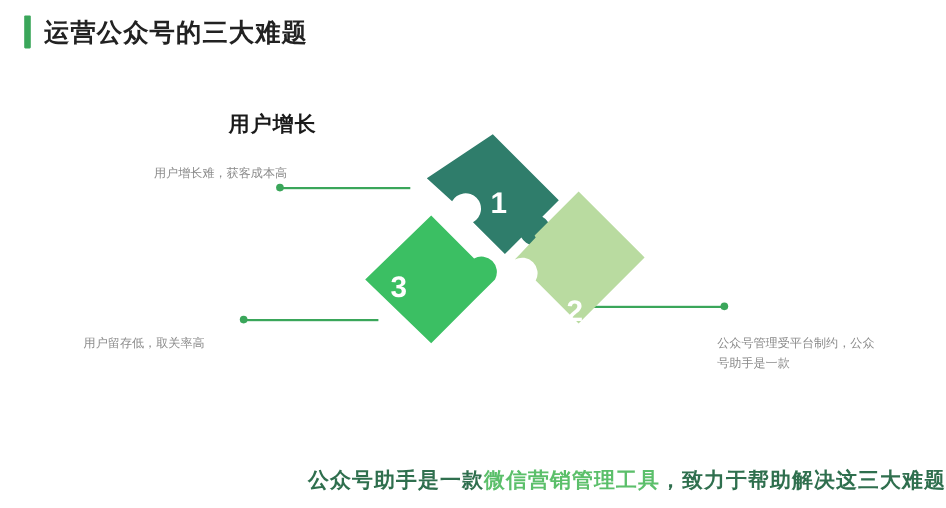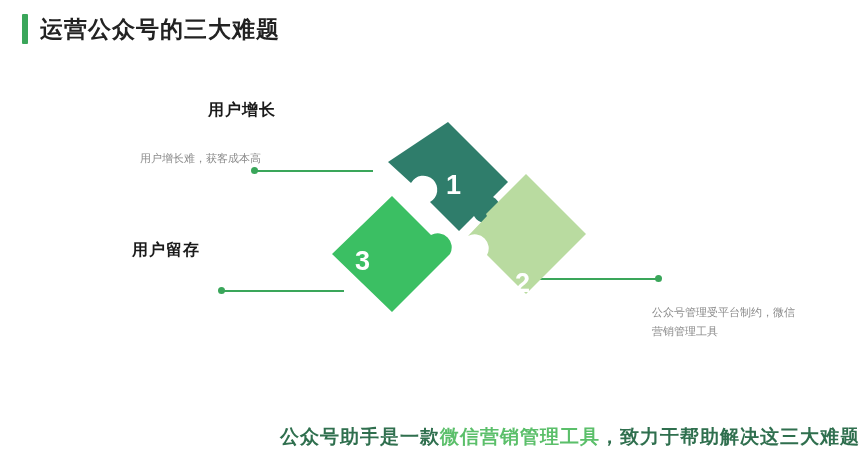--- a/index.html
+++ b/index.html
@@ -60,21 +60,21 @@
     color: #ffffff;
     font-family: "Liberation Sans", sans-serif;
   }
   .num1 { left: 116px; top: 52px; }
   .num3 { left: 25px;  top: 128px; }
   .num2 { left: 185px; top: 150px; }
 
   
   .label-head {
     position: absolute;
-    font-size: 16px;
+    font-size: 19px;
     font-weight: bold;
     color: #1a1a1a;
     letter-spacing: 1px;
     white-space: nowrap;
   }
   .label-desc {
     position: absolute;
     font-size: 11px;
     color: #8b8b8b;
     line-height: 19px;
@@ -181,21 +181,21 @@
     </svg>
 
     <div class="piece-num num1">1</div>
     <div class="piece-num num3">3</div>
     <div class="piece-num num2">2</div>
   </div>
 
   <div class="label-head lbl1-head">用户增长</div>
   <div class="label-desc lbl1-desc">用户增长难，获客成本高</div>
 
-  <div class="label-head lbl3-head">用户留存</div>
-
-  <div class="label-desc lbl2-desc">公众号管理受平台制约，微信营销管理工具</div>
+  <div class="label-desc lbl3-desc">用户留存低，取关率高</div>
+
+  <div class="label-desc lbl2-desc">公众号管理受平台制约，公众号助手是一款</div>
 
   <div class="footer">
     <span>公众号助手是一款</span><span class="hl">微信营销管理工具</span><span>，致力于帮助解决这三大难题</span>
   </div>
 
 </div>
 
 </body></html>

